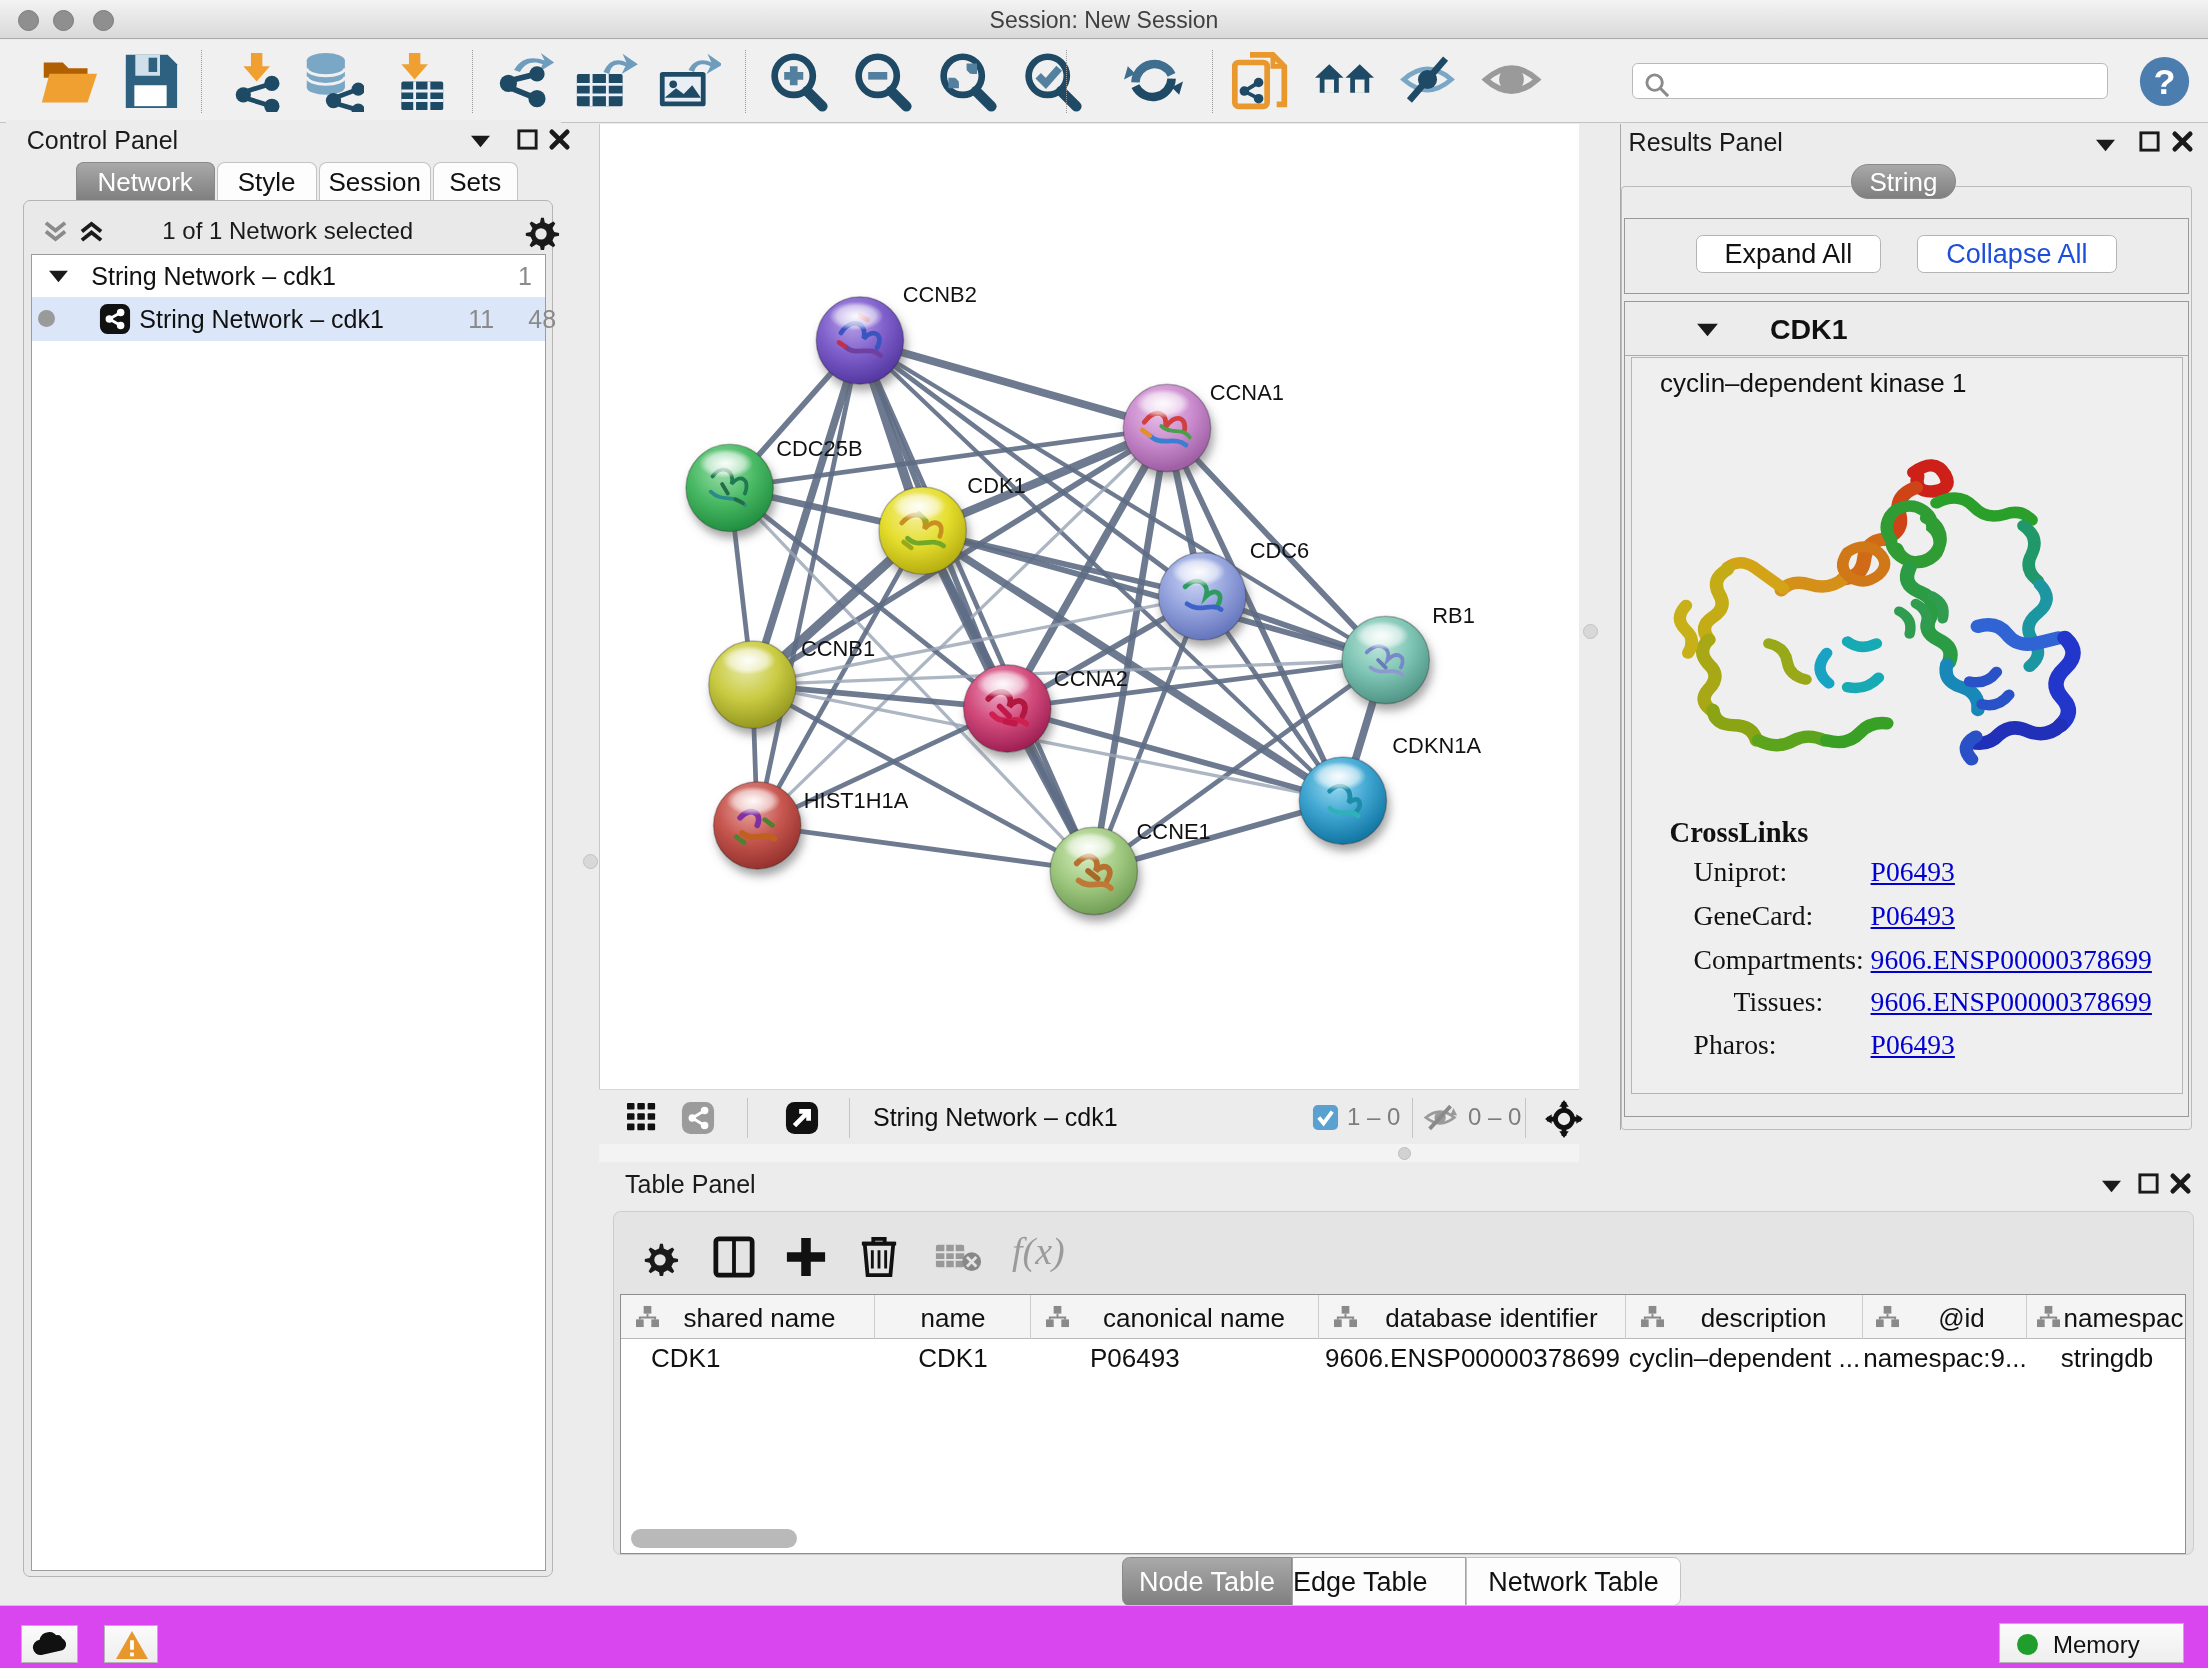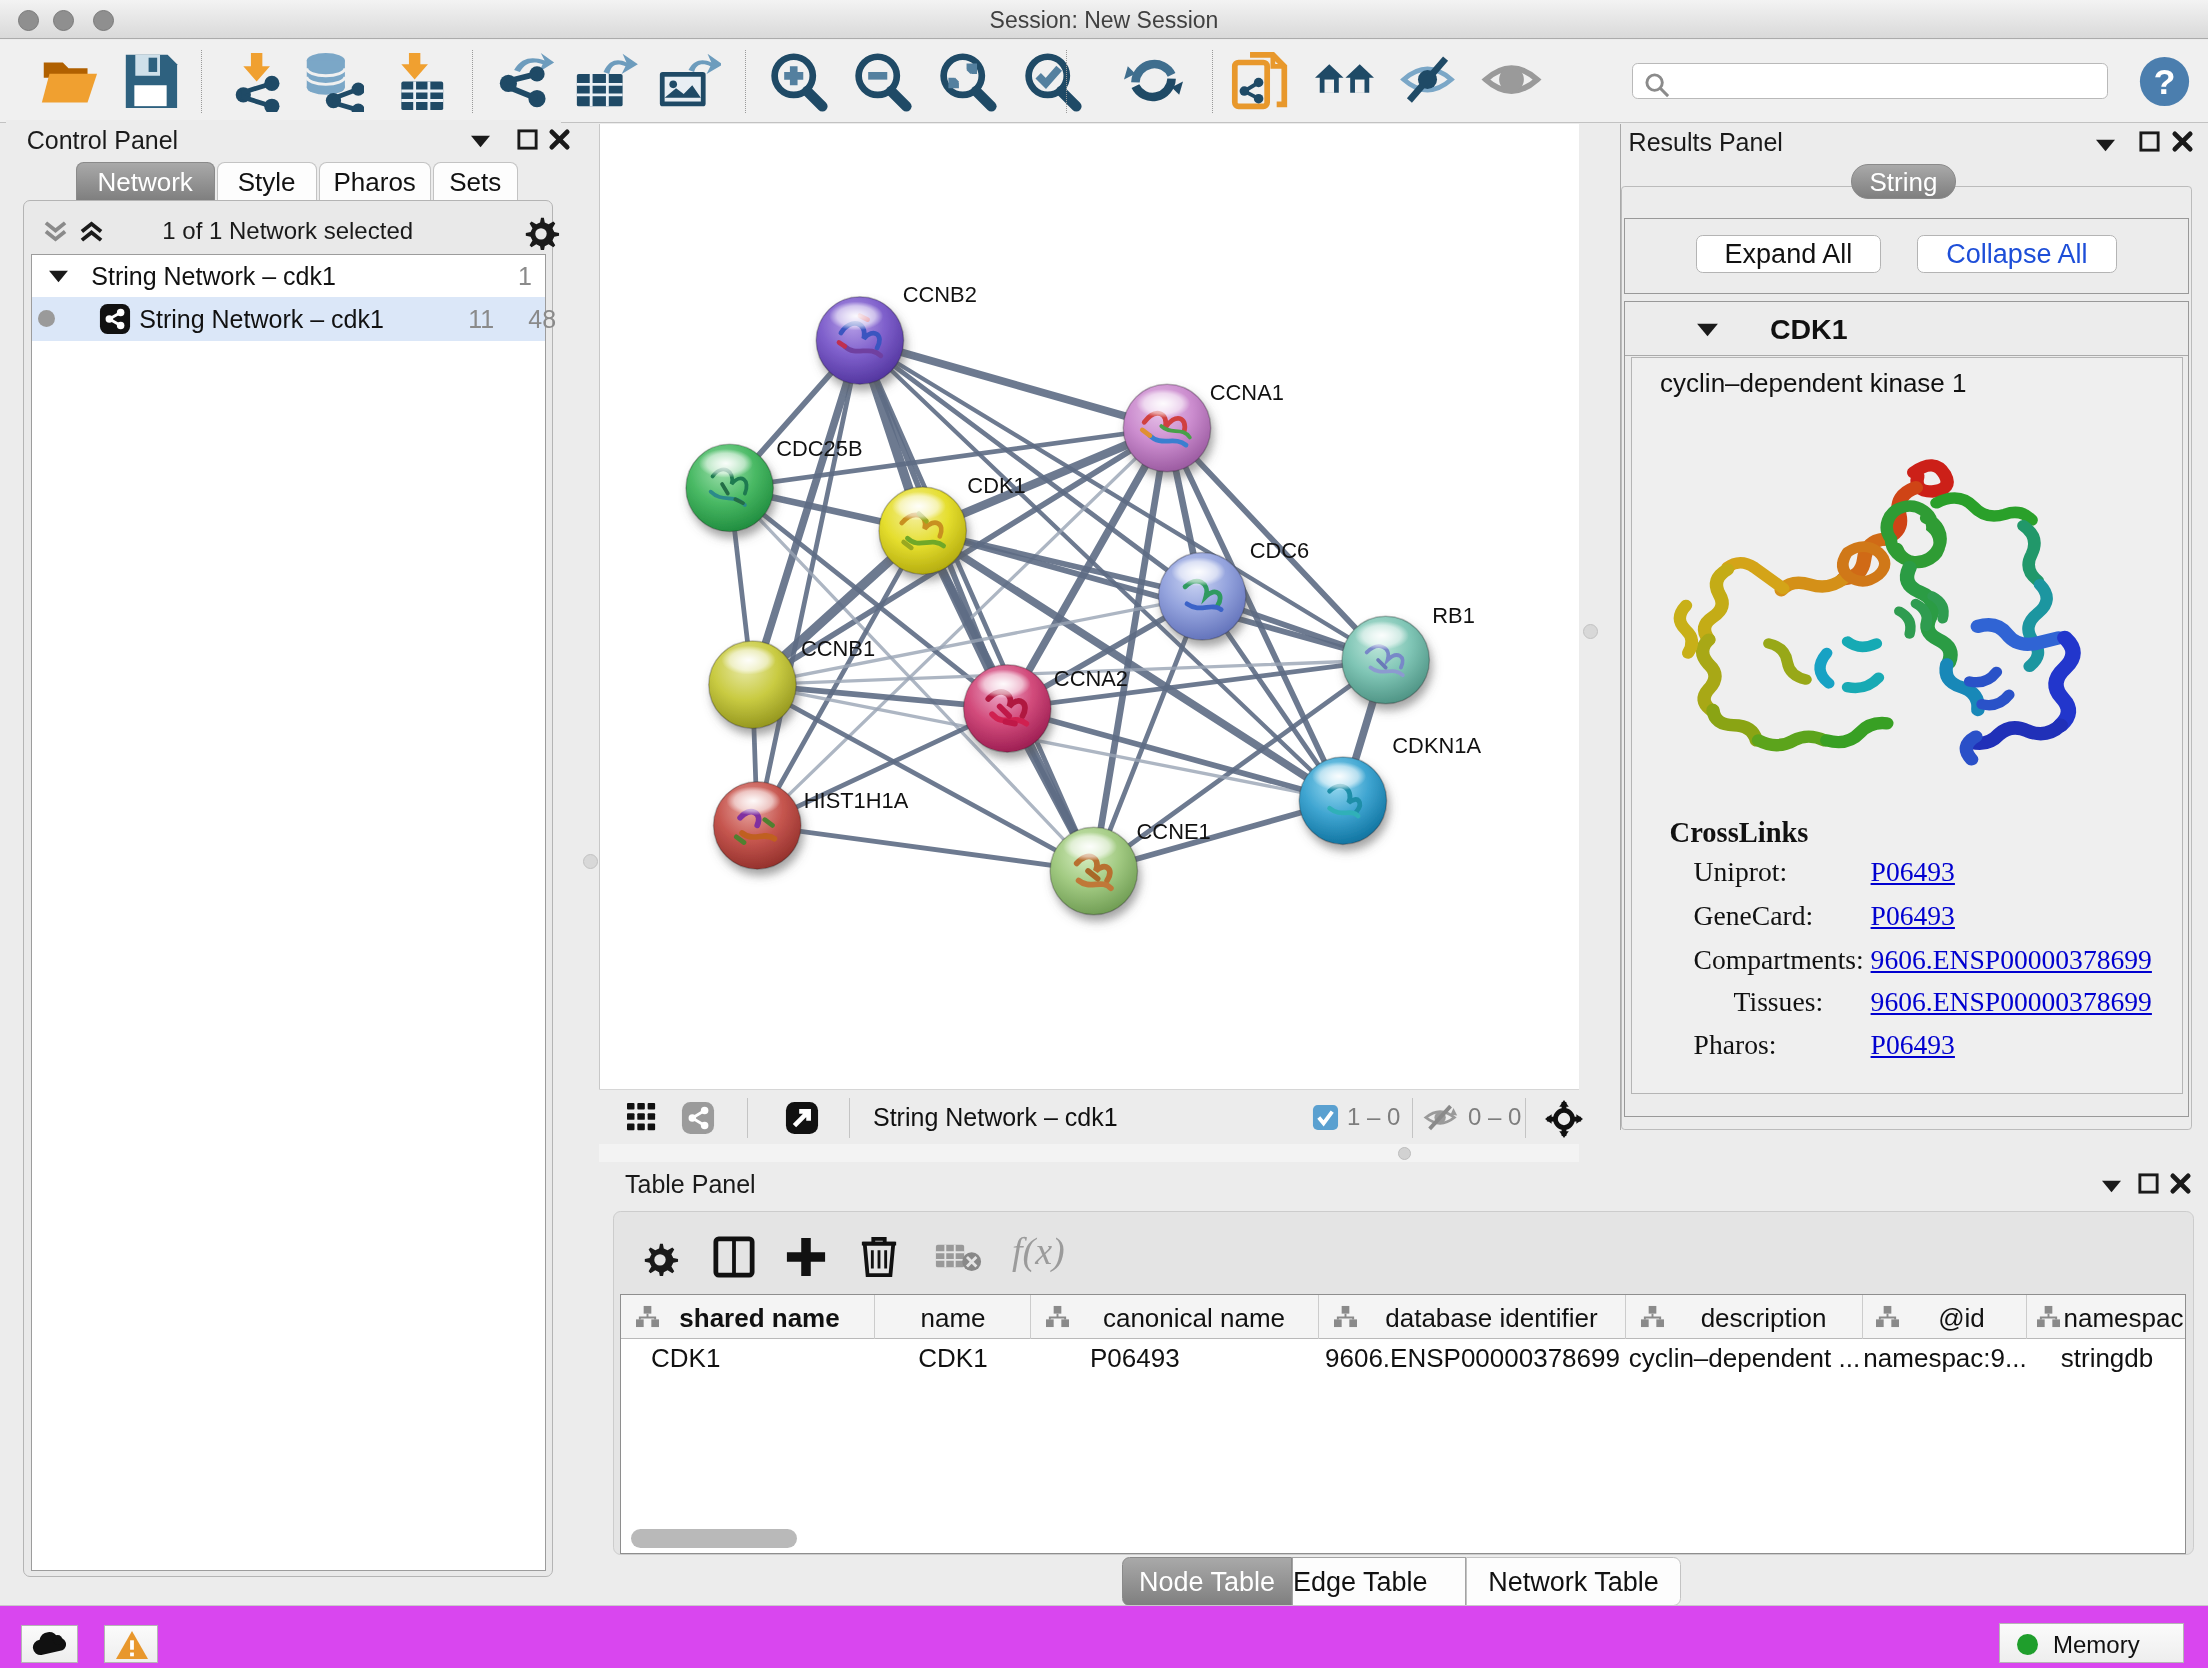--- a/index.html
+++ b/index.html
@@ -190,21 +190,21 @@
         <path d="M3 5 h20 l-10 12 z" fill="#1a1a1a"></path>
       </svg>
     <svg style="position:absolute;left:510px;top:7.6px;" width="23" height="23" viewBox="0 0 24 24">
         <rect x="3" y="3" width="18" height="18" fill="none" stroke="#1a1a1a" stroke-width="3"></rect>
       </svg>
     <svg style="position:absolute;left:542px;top:7.6px;" width="23" height="23" viewBox="0 0 24 24">
         <path d="M4 4 L20 20 M20 4 L4 20" stroke="#1a1a1a" stroke-width="5" stroke-linecap="round"></path>
       </svg>
     <div class="tab tabsel" style="left:70px;top:42px;width:139px;">Network</div>
     <div class="tab" style="left:211px;top:42px;width:100px;">Style</div>
-    <div class="tab" style="left:313px;top:42px;width:112px;">Pharos</div>
+    <div class="tab" style="left:313px;top:42px;width:112px;">Session</div>
     <div class="tab" style="left:427px;top:42px;width:85px;">Sets</div>
     <div id="cp-inner">
       <svg style="position:absolute;left:19px;top:19px;" width="25" height="23" viewBox="0 0 26 24">
           <g fill="none" stroke="#8a8a8a" stroke-width="4">
             <path d="M3 3 l10 8 10 -8 M3 12 l10 8 10 -8"></path>
           </g>
         </svg>
       <svg style="position:absolute;left:55px;top:19px;" width="25" height="23" viewBox="0 0 26 24">
           <g fill="none" stroke="#1a1a1a" stroke-width="4">
             <path d="M3 21 l10 -8 10 8 M3 12 l10 -8 10 8"></path>
@@ -598,21 +598,21 @@
           <g stroke="#e4e4e4" stroke-width="2">
             <path d="M2 12 h30 M2 20 h30 M12 4 v24 M22 4 v24"></path>
           </g>
           <circle cx="40" cy="22" r="10" fill="#888"></circle>
           <path d="M35 17 l10 10 M45 17 l-10 10" stroke="#e4e4e4" stroke-width="3"></path>
         </svg>
       <div style="position:absolute;left:398px;top:17px;font-size:38px;font-style:italic;color:#9b9b9b;font-family:'Liberation Serif',serif;">f(x)</div>
     </div>
     <div style="position:absolute;left:22px;top:132px;width:1566px;height:260px;background:#fff;border:1.9px solid #8e8e8e;">
       <div style="position:absolute;left:0;top:0;width:100%;height:44px;background:#f4f4f4;border-bottom:1.9px solid #b9b9b9;font-size:26px;color:#111;">
-        <div style="position:absolute;left:0;top:0;width:254px;height:44px;border-right:1px solid #cccccc;font-weight:bold;">
+        <div style="position:absolute;left:0;top:0;width:254px;height:44px;border-right:1px solid #cccccc;">
             <svg class="hico" style="left:15px;" viewBox="0 0 24 24" width="23" height="23">
               <use href="#tico"></use>
             </svg>
             <span class="hlab" style="left:23px;width:231px;">shared name</span>
           </div>
         <div style="position:absolute;left:254px;top:0;width:156px;height:44px;border-right:1px solid #cccccc;">
             <span class="hlab" style="left:0;width:156px;">name</span>
           </div>
         <div style="position:absolute;left:410px;top:0;width:288px;height:44px;border-right:1px solid #cccccc;">
             <svg class="hico" style="left:15px;" viewBox="0 0 24 24" width="23" height="23">

